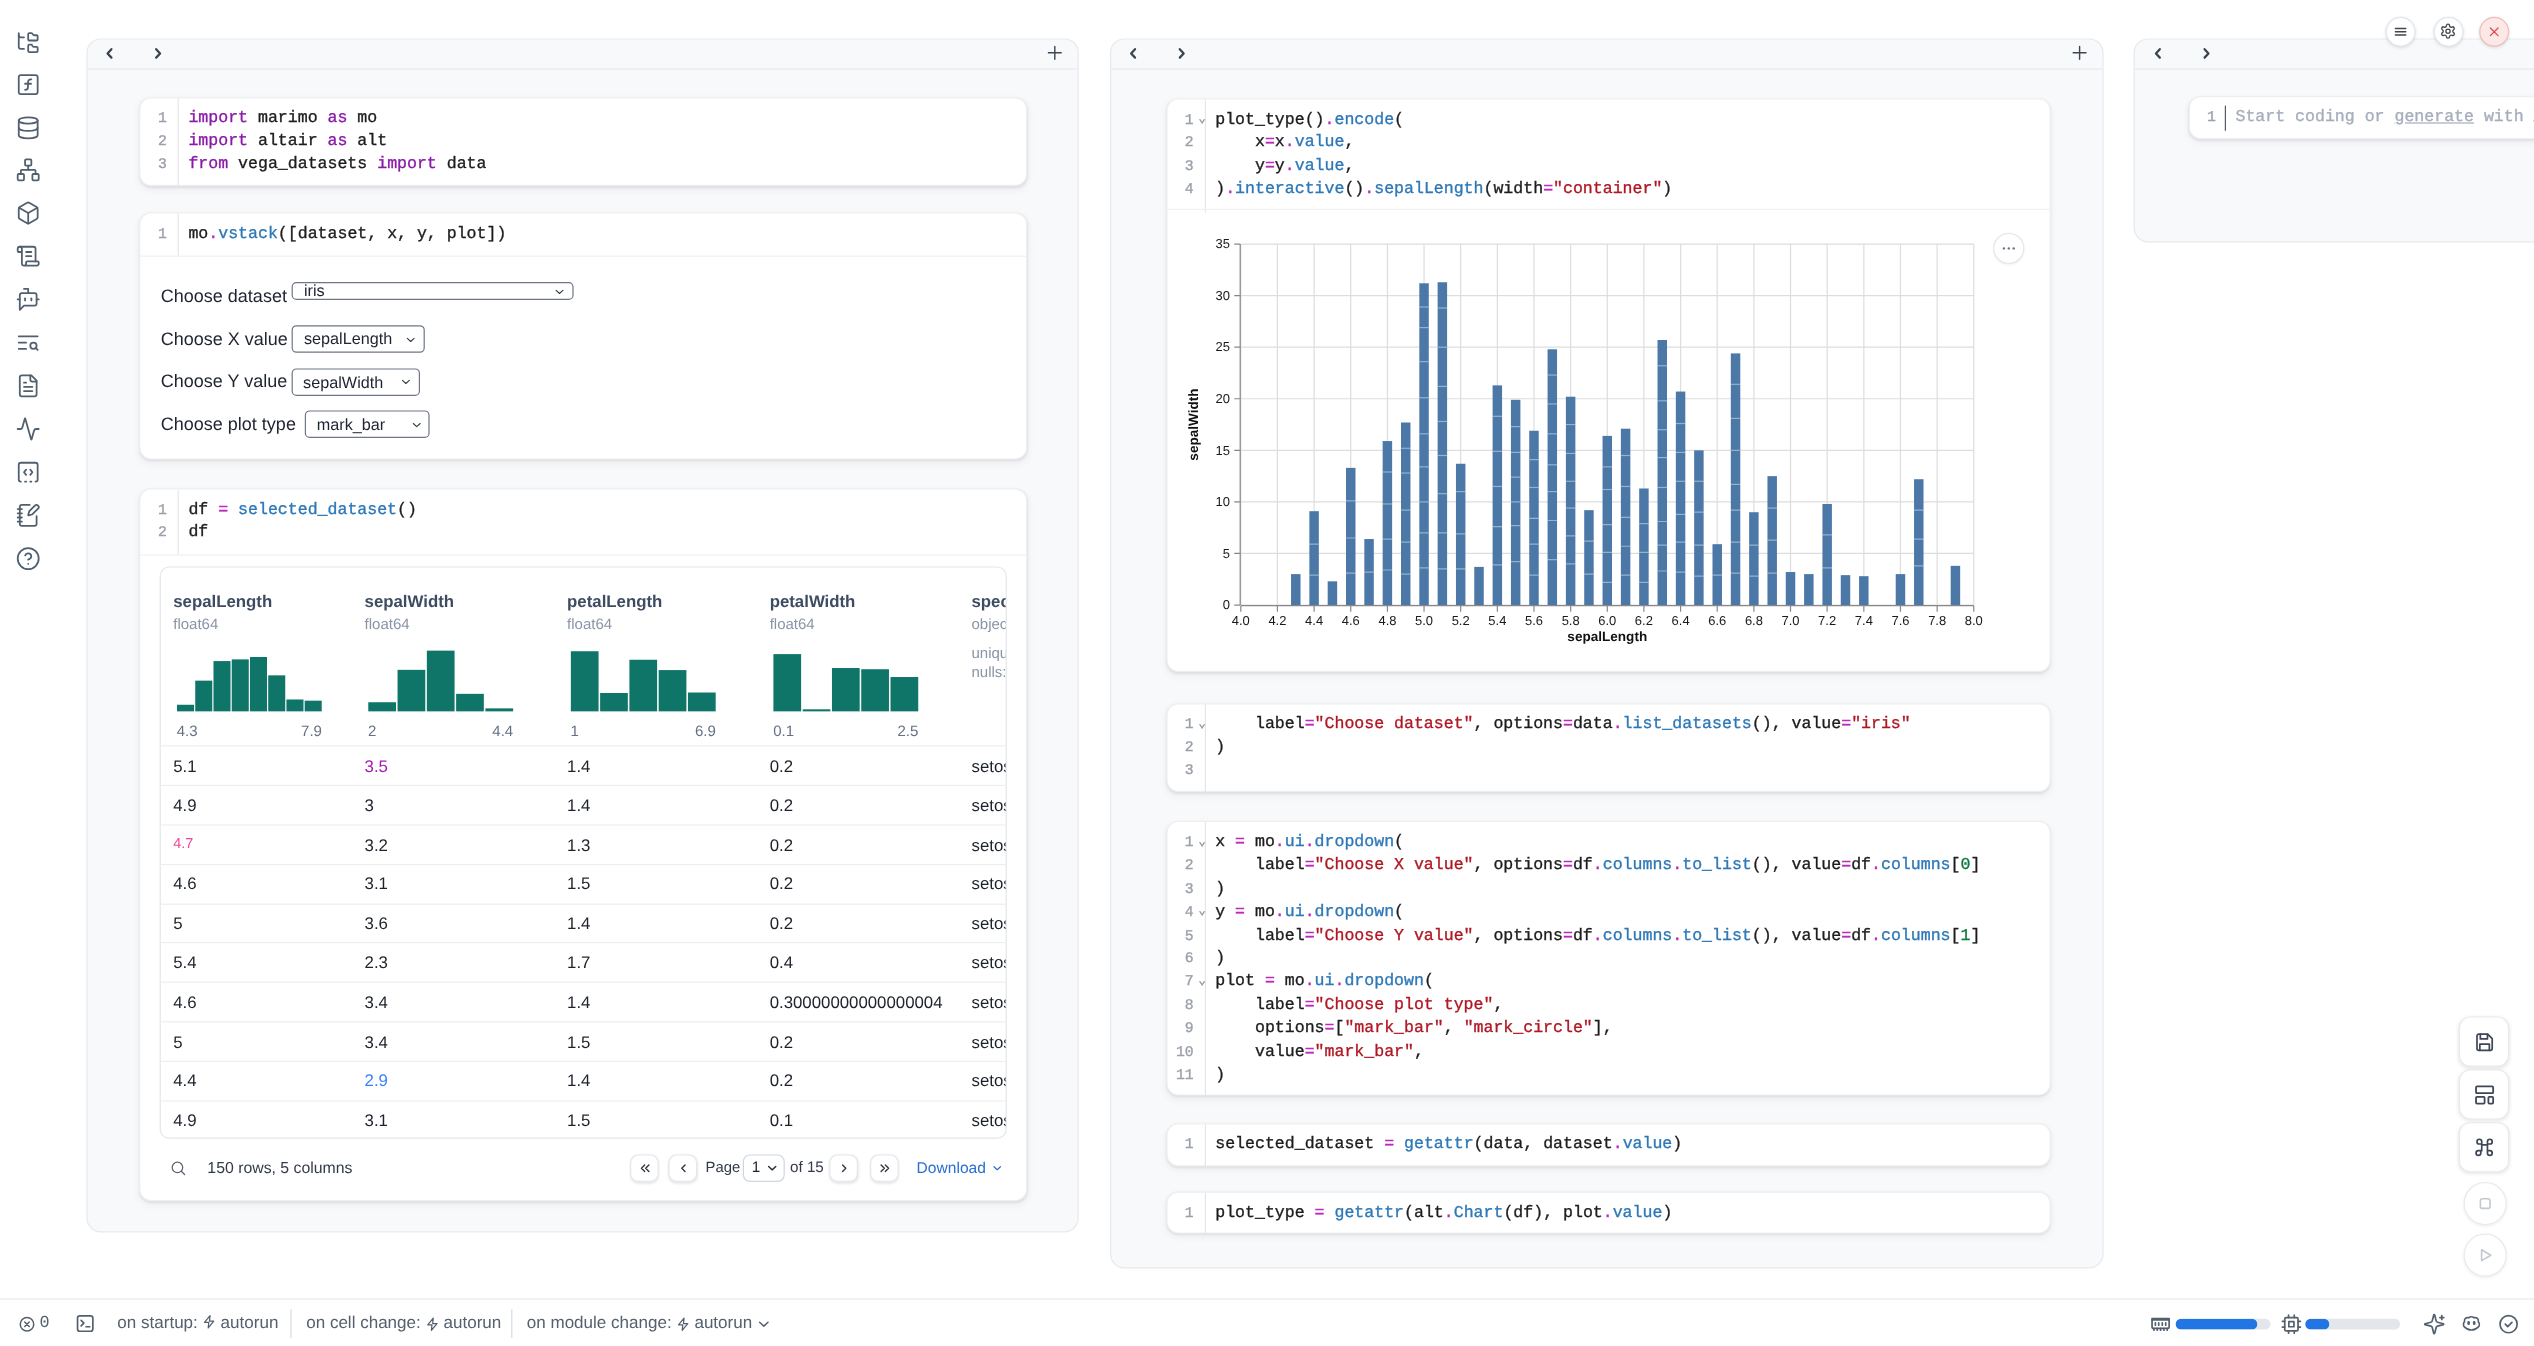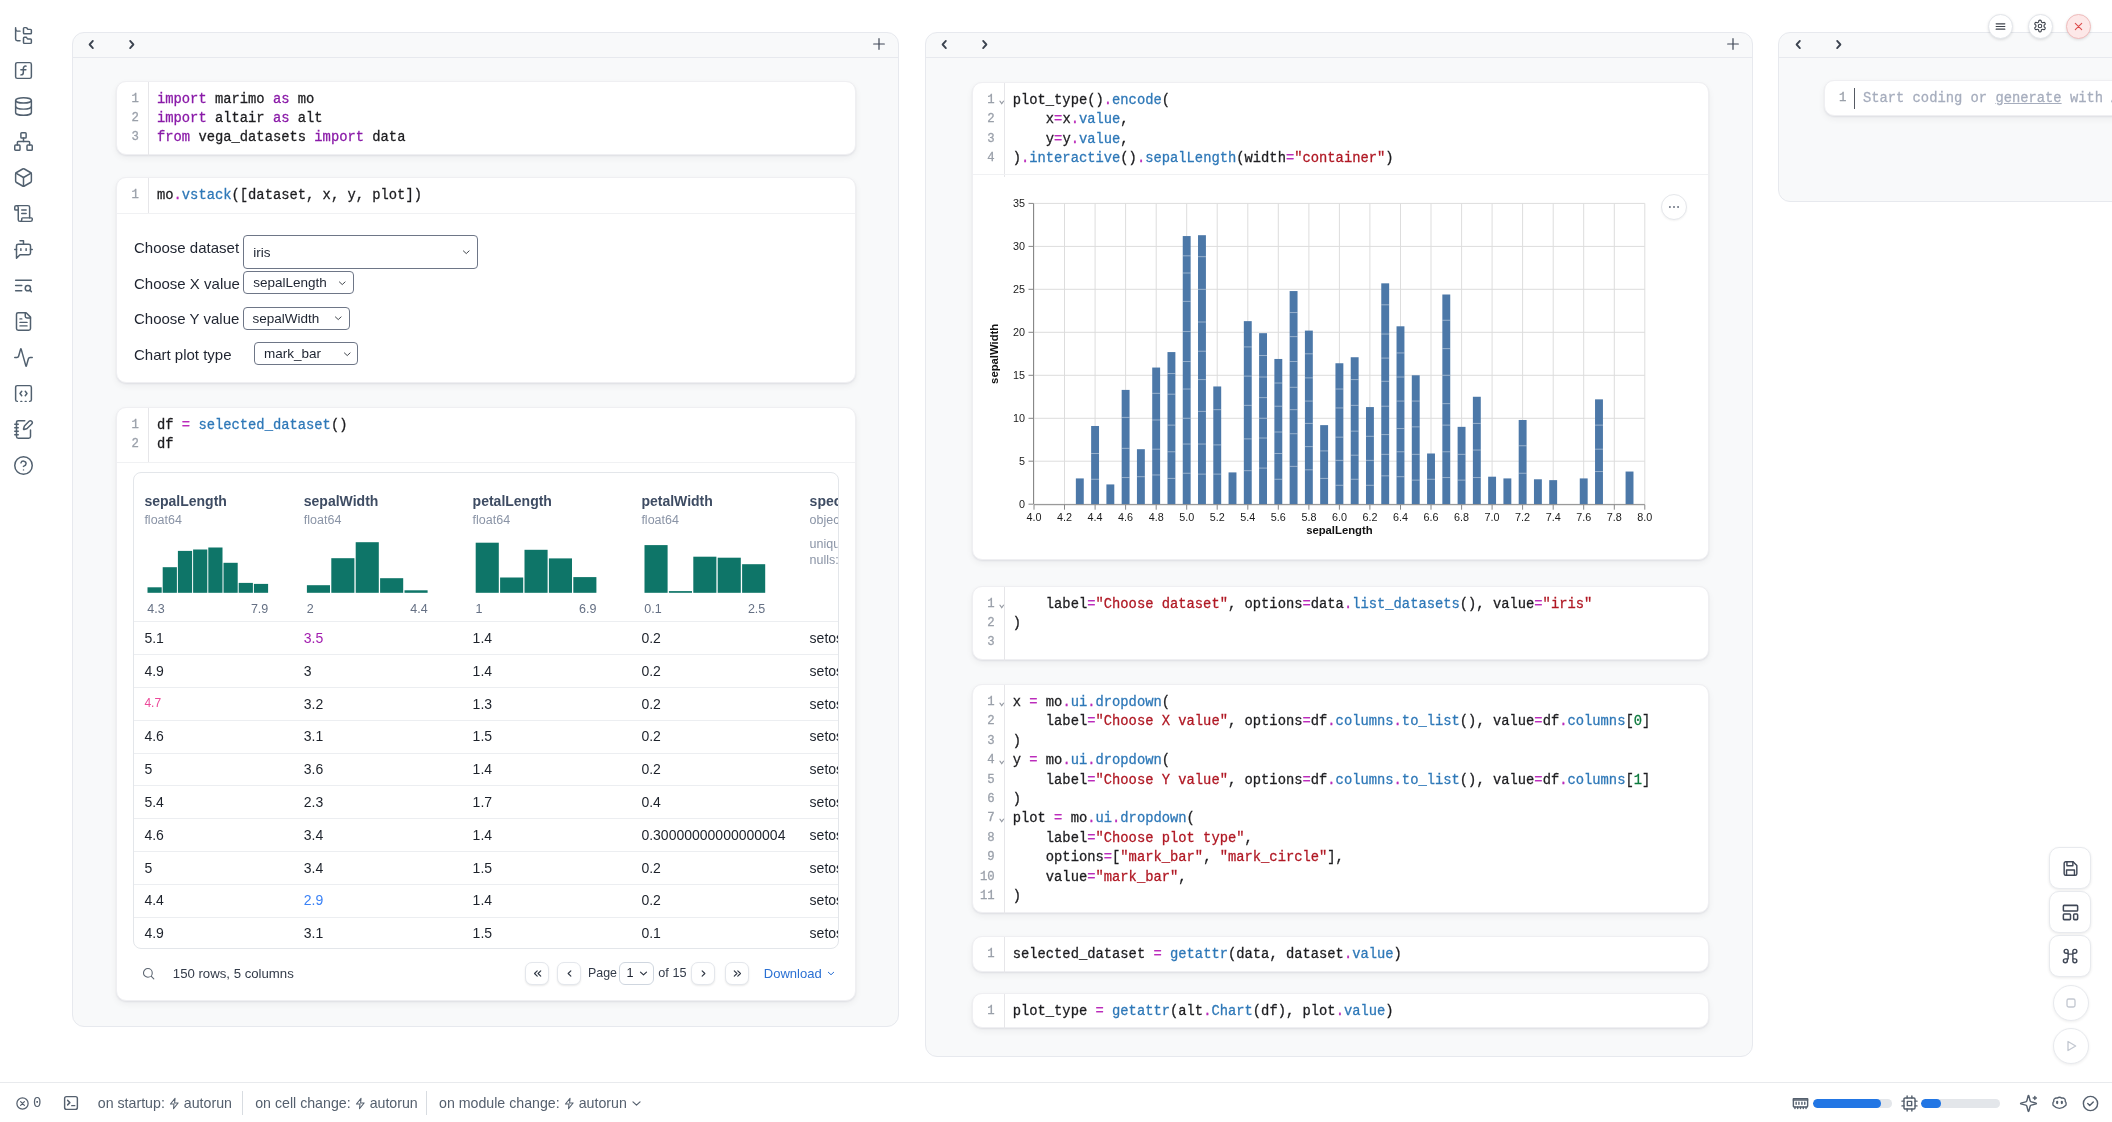--- a/index.html
+++ b/index.html
@@ -187,32 +187,32 @@
       <div class="gut">
         <div class="gl"><span>1</span></div>
       </div>
       <div class="gsep"></div>
       <div class="lines">
         <div class="cl">mo<i class="o">.</i><i class="b">vstack</i>([dataset, x, y, plot])</div>
       </div>
     </div>
     <div style="position:absolute;left:0;top:35.3px;right:0;border-top:1px solid #f0f1f3"></div>
     <div class="lbl" style="left:17px;top:68.80000000000001px">Choose dataset</div>
-    <div class="sel" style="left:126.30000000000001px;top:57.30000000000001px;width:234.5px;height:34px">iris<svg width="10.5" height="10.5" viewBox="0 0 24 24">
+    <div class="sel" style="left:126.30000000000001px;top:57.30000000000001px;width:234.5px;height:15px">iris<svg width="10.5" height="10.5" viewBox="0 0 24 24">
         <path d="M5.5 9l6.5 6 6.5-6" fill="none" stroke="#3a3f46" stroke-width="2.2" stroke-linecap="round" stroke-linejoin="round"></path>
       </svg></div>
     <div class="lbl" style="left:17px;top:104.50000000000003px">Choose X value</div>
     <div class="sel" style="left:126.30000000000001px;top:93.00000000000003px;width:110.5px;height:23px">sepalLength<svg width="10.5" height="10.5" viewBox="0 0 24 24">
         <path d="M5.5 9l6.5 6 6.5-6" fill="none" stroke="#3a3f46" stroke-width="2.2" stroke-linecap="round" stroke-linejoin="round"></path>
       </svg></div>
     <div class="lbl" style="left:17px;top:140.4px">Choose Y value</div>
     <div class="sel" style="left:125.6px;top:128.9px;width:107px;height:23px">sepalWidth<svg width="10.5" height="10.5" viewBox="0 0 24 24">
         <path d="M5.5 9l6.5 6 6.5-6" fill="none" stroke="#3a3f46" stroke-width="2.2" stroke-linecap="round" stroke-linejoin="round"></path>
       </svg></div>
-    <div class="lbl" style="left:17px;top:175.70000000000002px">Chart plot type</div>
+    <div class="lbl" style="left:17px;top:175.70000000000002px">Choose plot type</div>
     <div class="sel" style="left:137px;top:164.20000000000002px;width:104px;height:23px">mark_bar<svg width="10.5" height="10.5" viewBox="0 0 24 24">
         <path d="M5.5 9l6.5 6 6.5-6" fill="none" stroke="#3a3f46" stroke-width="2.2" stroke-linecap="round" stroke-linejoin="round"></path>
       </svg></div>
   </div>
 <div class="cell" style="left:116px;top:406.5px;width:740px;height:594px">
     <div class="code" style="height:54.8px">
       <div class="gut">
         <div class="gl"><span>1</span></div>
         <div class="gl"><span>2</span></div>
       </div>
@@ -778,21 +778,21 @@
         <path d="m9 9 6 6M15 9l-6 6"></path>
       </g>
     </svg></div>
 <div class="abs sbtxt" style="left:33px;top:1103px;transform:translateY(-50%);font-family:'Liberation Mono',monospace;font-size:14px">0</div>
 <div class="abs" style="left:62px;top:1094px"><svg width="18" height="18" viewBox="0 0 24 24">
       <g class="ic" style="stroke:#55606e;stroke-width:1.9">
         <rect x="3.5" y="3.5" width="17" height="17" rx="2.5"></rect>
         <path d="m7.5 8.5 3 3-3 3M13 15.5h4"></path>
       </g>
     </svg></div>
-<div class="abs sbtxt" style="left:97.8px;top:1103px;transform:translateY(-50%);display:flex;align-items:center;gap:3px">on startup: <svg width="13" height="13" viewBox="0 0 24 24">
+<div class="abs sbtxt" style="left:97.8px;top:1103px;transform:translateY(-50%);display:flex;align-items:flex-start;gap:3px">on startup: <svg width="13" height="13" viewBox="0 0 24 24">
       <path d="M13 2.5 4.5 13H11l-.8 8.5L18.7 11H12.2Z" fill="none" stroke="#55606e" stroke-width="1.9" stroke-linejoin="round"></path>
     </svg> autorun</div>
 <div class="abs" style="left:242.3px;top:1091px;width:1px;height:24px;background:#d8dce1"></div>
 <div class="abs sbtxt" style="left:255.2px;top:1103px;transform:translateY(-50%);display:flex;align-items:center;gap:3px">on cell change: <svg width="13" height="13" viewBox="0 0 24 24">
       <path d="M13 2.5 4.5 13H11l-.8 8.5L18.7 11H12.2Z" fill="none" stroke="#55606e" stroke-width="1.9" stroke-linejoin="round"></path>
     </svg> autorun</div>
 <div class="abs" style="left:426px;top:1091px;width:1px;height:24px;background:#d8dce1"></div>
 <div class="abs sbtxt" style="left:439px;top:1103px;transform:translateY(-50%);display:flex;align-items:center;gap:3px">on module change: <svg width="13" height="13" viewBox="0 0 24 24">
       <path d="M13 2.5 4.5 13H11l-.8 8.5L18.7 11H12.2Z" fill="none" stroke="#55606e" stroke-width="1.9" stroke-linejoin="round"></path>
     </svg> autorun <svg width="13" height="13" viewBox="0 0 24 24">

